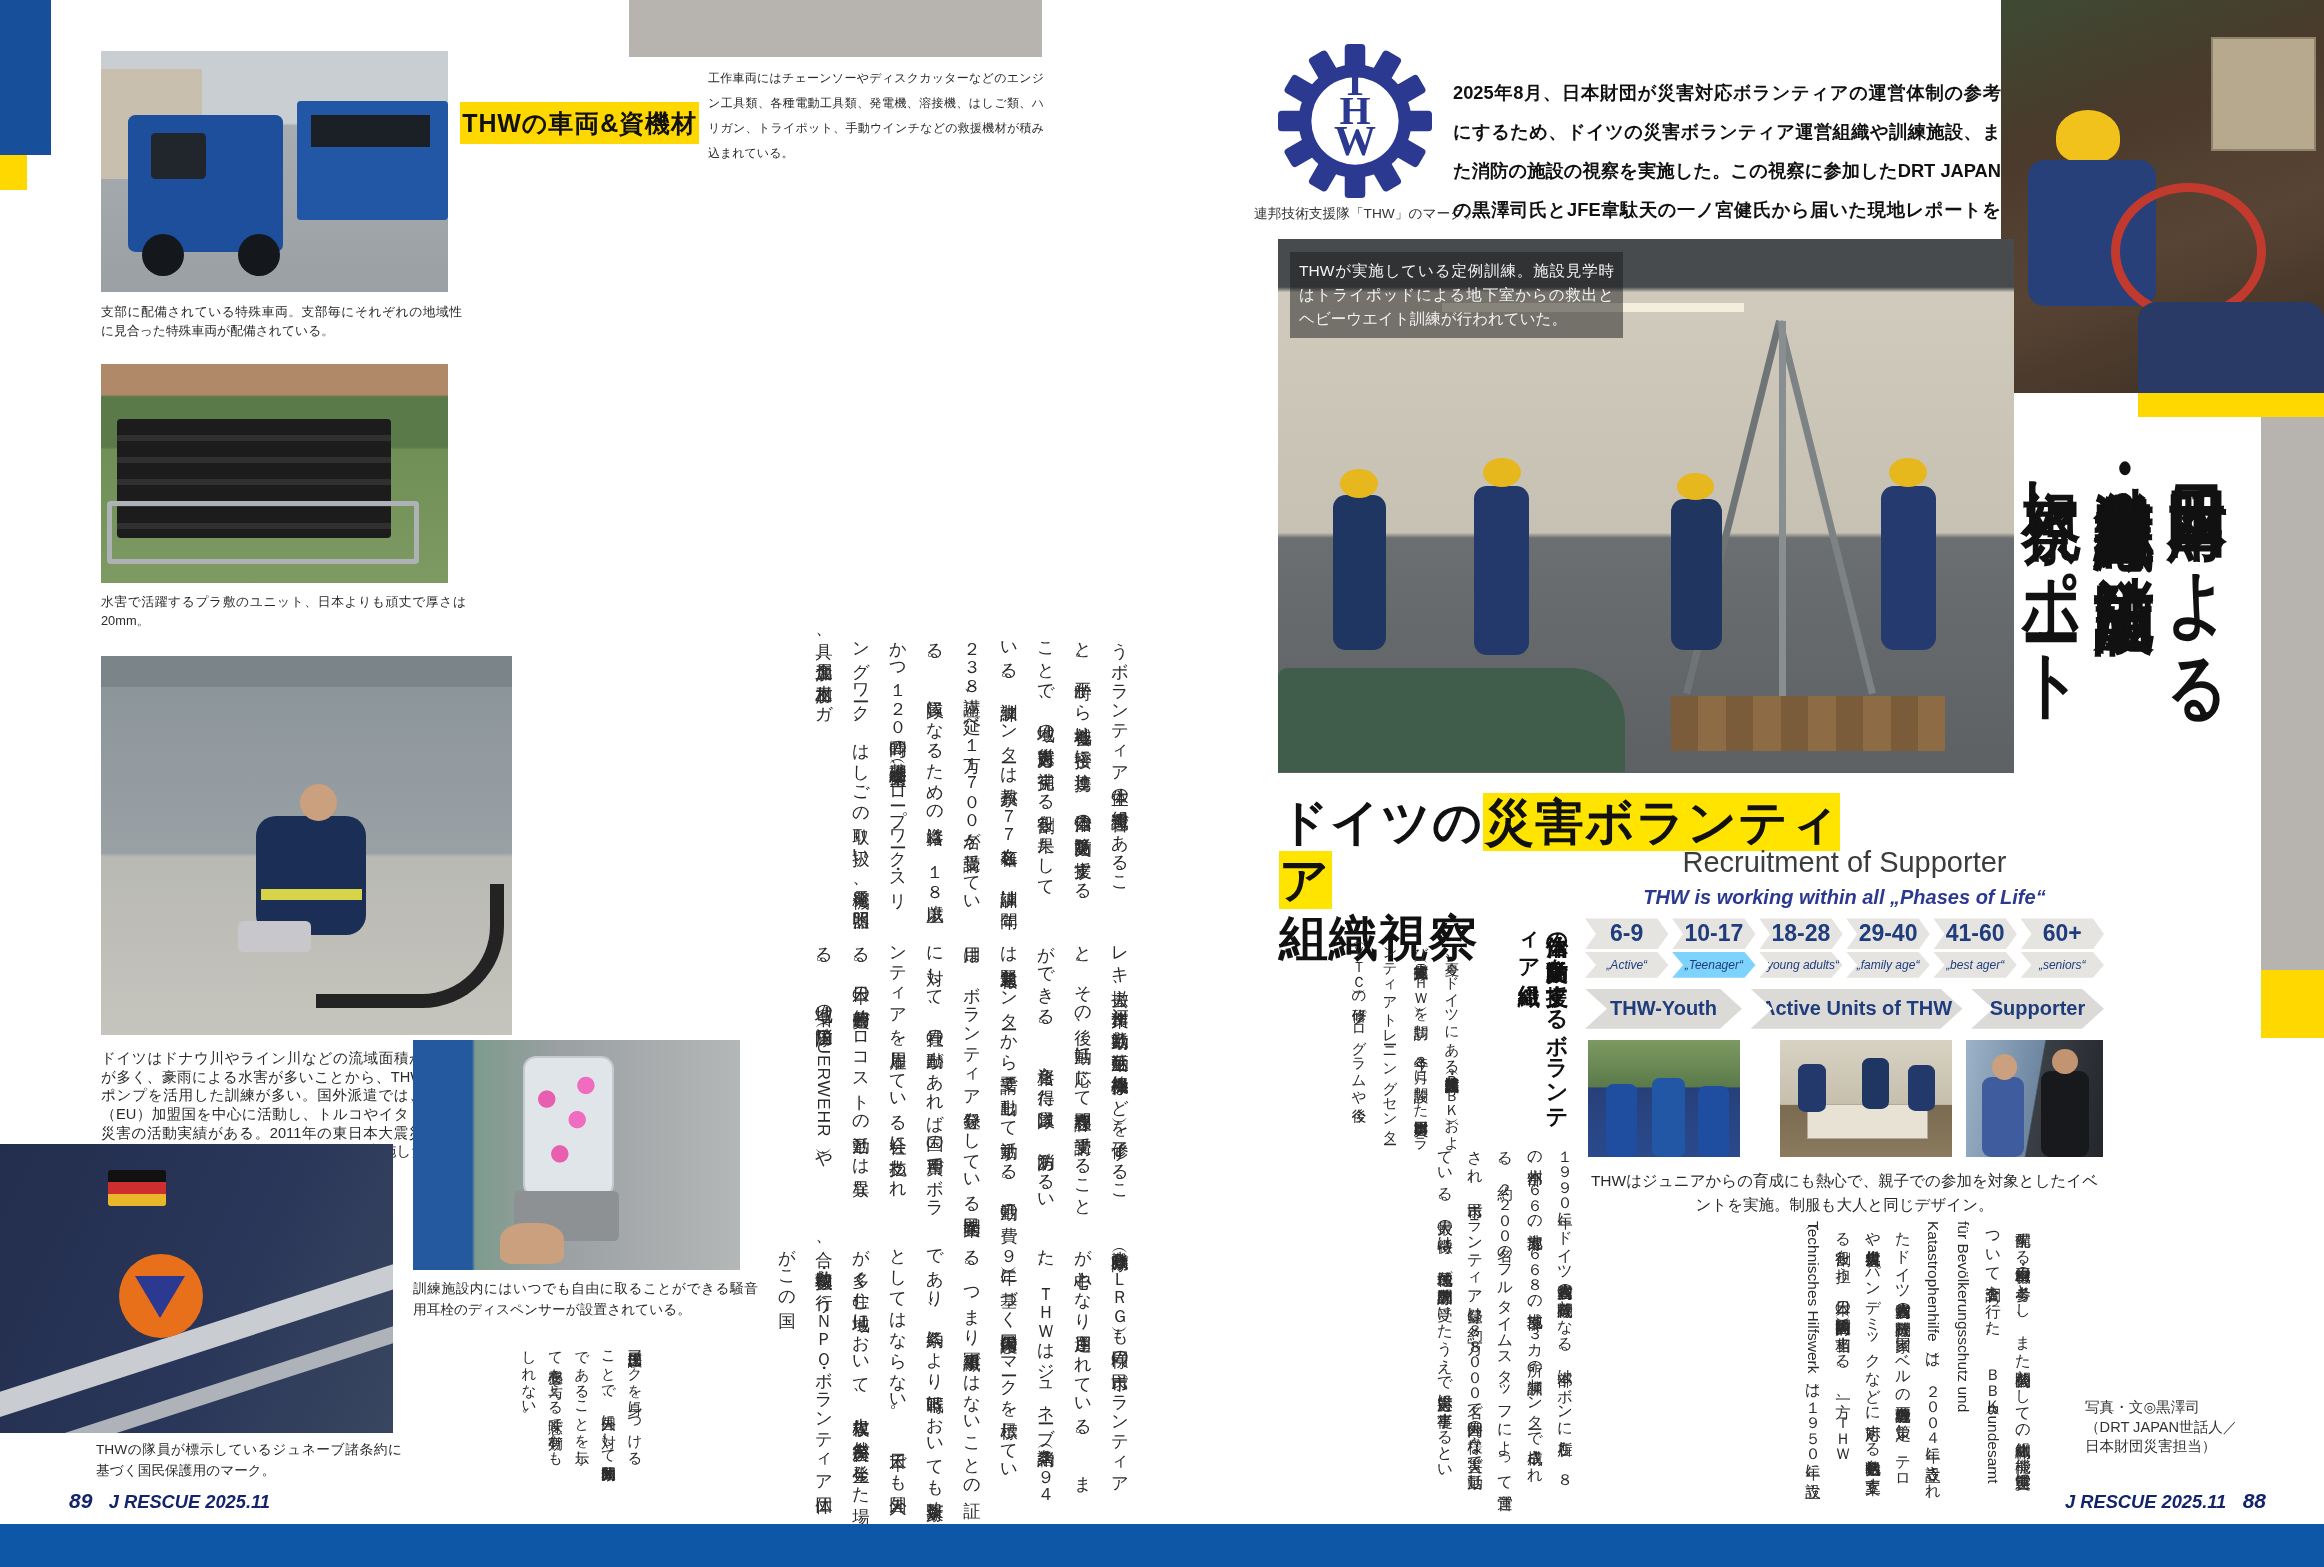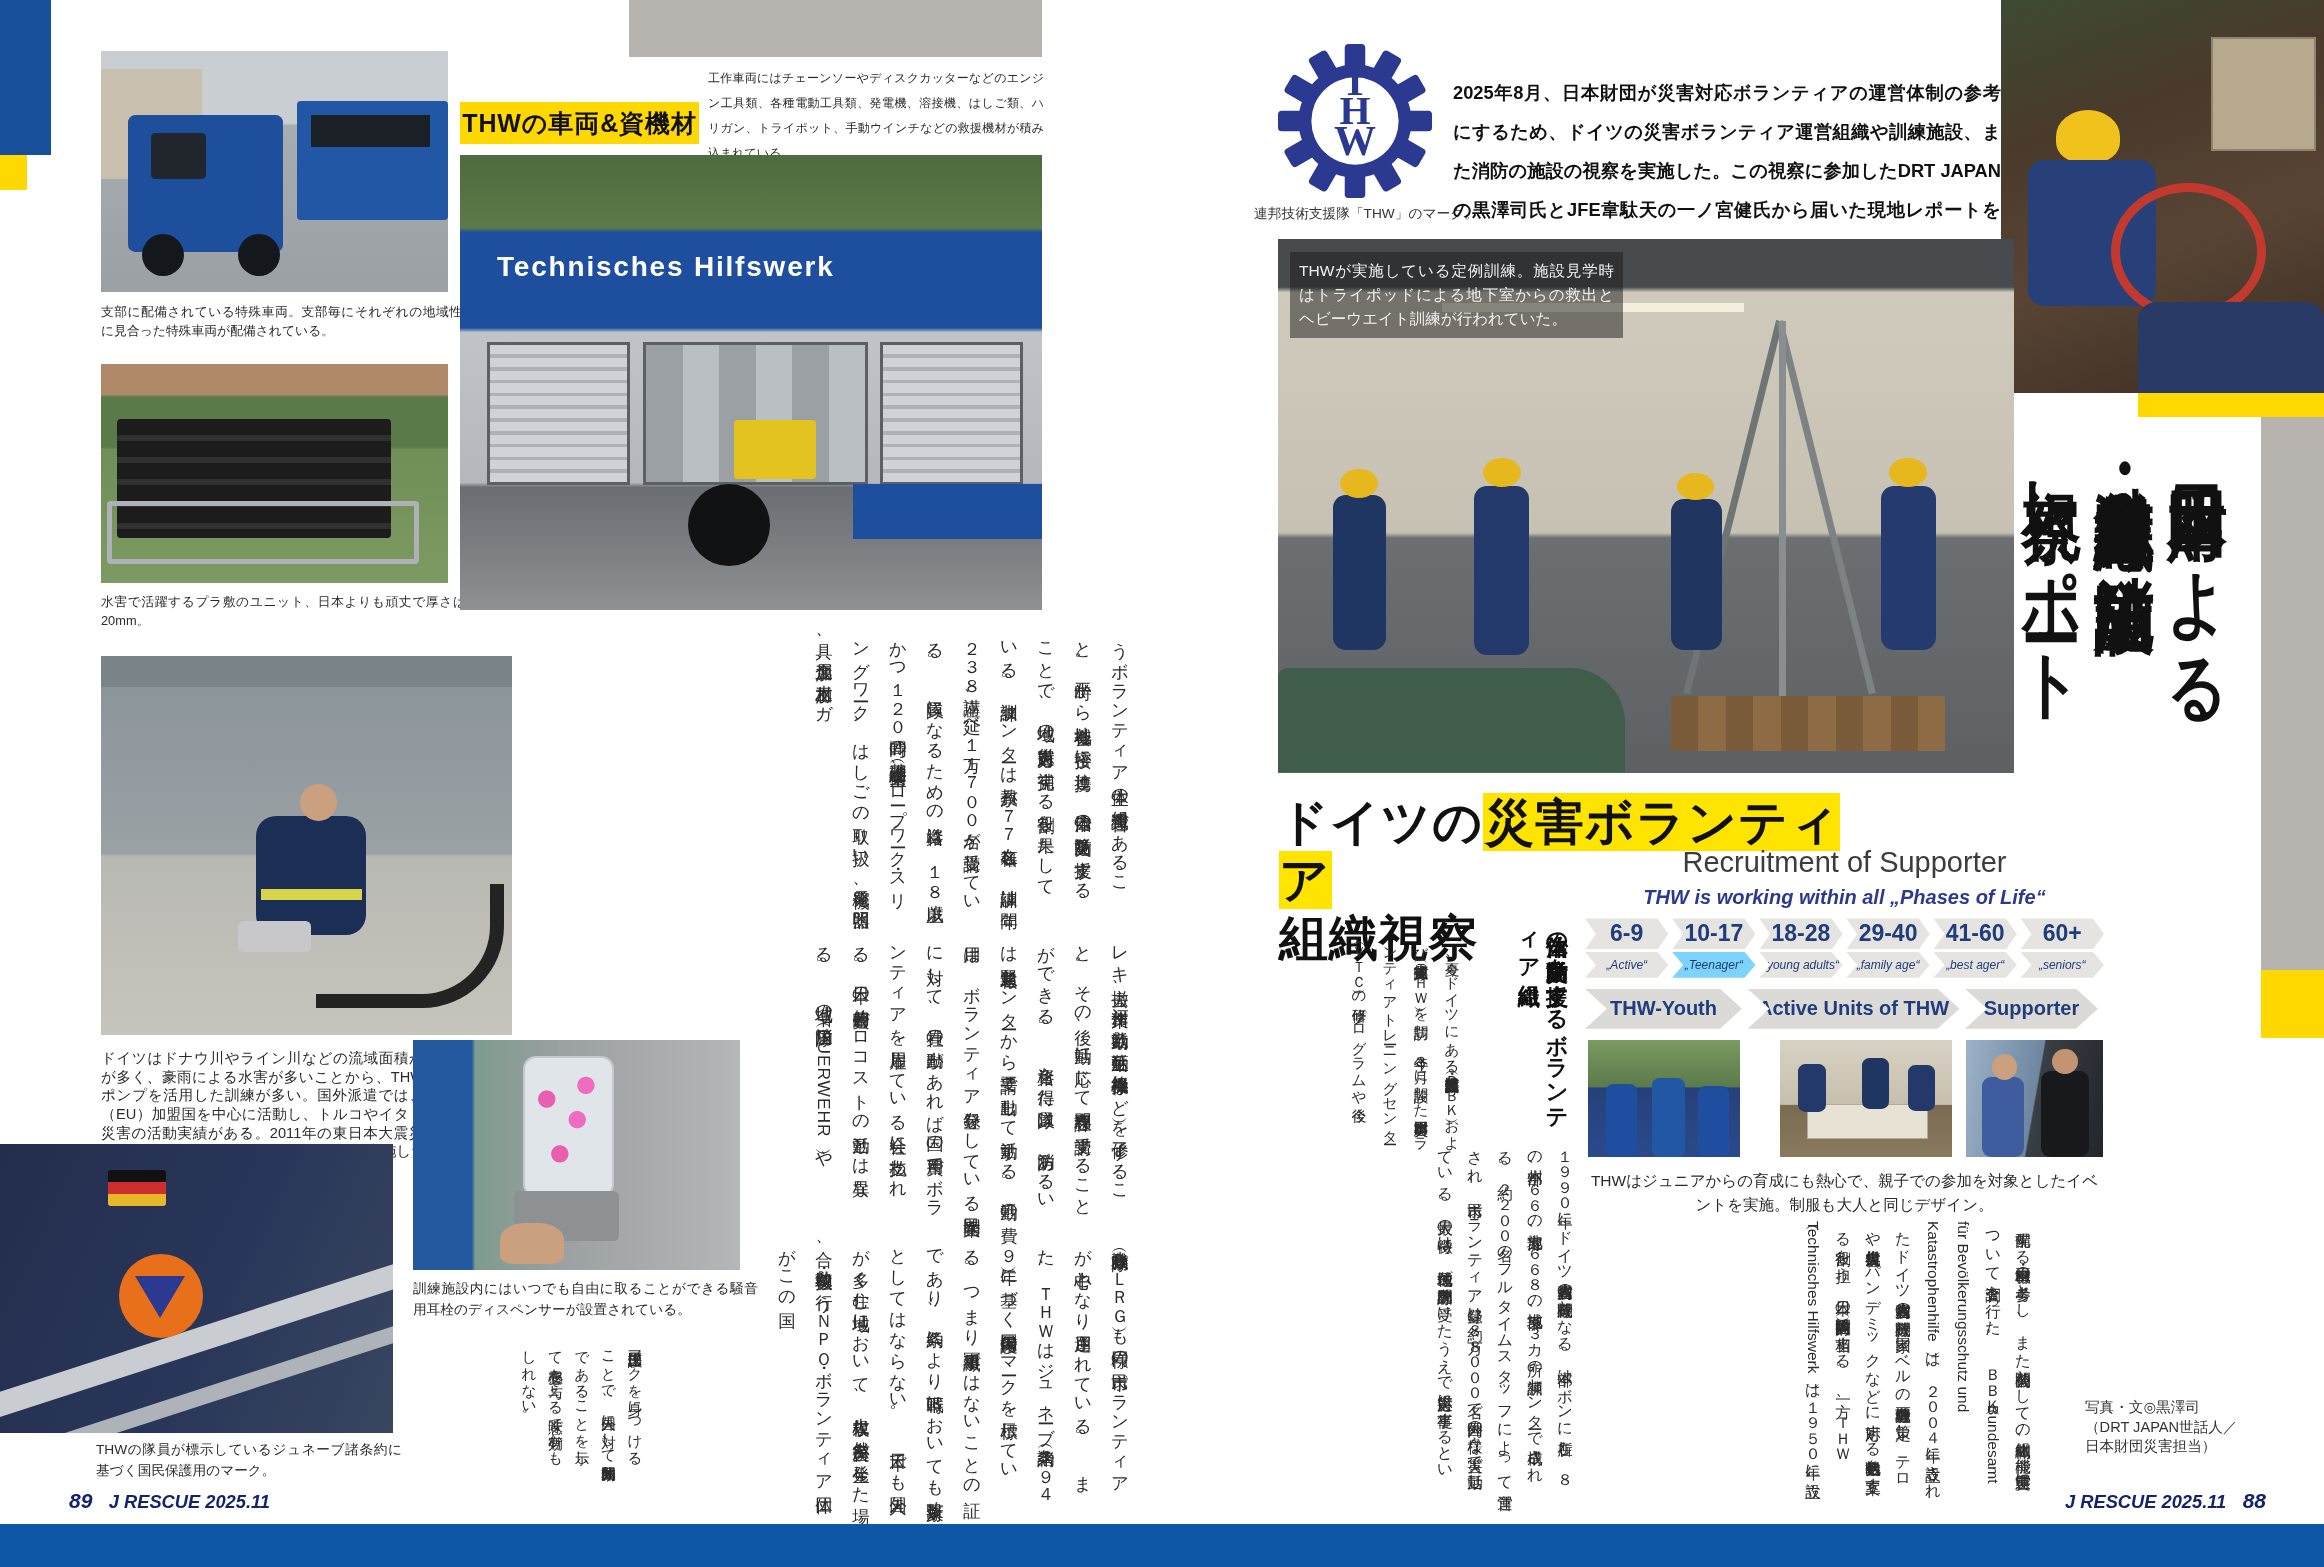--- a/index.html
+++ b/index.html
@@ -66,29 +66,20 @@
     <span class="s" style="left:-18.3px;top:245px;width:439px;height:16.4px;background:#aeb3b9;transform:rotate(-18deg);"></span>
     <span class="s" style="left:108px;top:25.6px;width:58px;height:36px;background:linear-gradient(#111 0 33%,#cf2e2e 33% 66%,#e8b82a 66% 100%);border-radius:2.7px;"></span>
     <span class="s" style="left:119px;top:110px;width:84px;height:84px;background:#e8701a;border-radius:50%;"></span>
     <span class="s" style="left:135px;top:132px;width:0;height:0;border-left:25.6px solid transparent;border-right:25.6px solid transparent;border-top:42px solid #2b3990;"></span>
   </div>
   <div class="cap" style="left:96px;top:1440px;width:306px;font-size:13.7px;">THWの隊員が標示しているジュネーブ諸条約に基づく国民保護用のマーク。</div>
 
   <div class="cap" style="left:708px;top:66px;width:336px;font-size:12px;line-height:25px;">工作車両にはチェーンソーやディスクカッターなどのエンジン工具類、各種電動工具類、発電機、溶接機、はしご類、ハリガン、トライポット、手動ウインチなどの救援機材が積み込まれている。</div>
   <div class="abs" style="left:460px;top:102px;width:239px;height:42px;background:#ffd800;display:flex;align-items:center;justify-content:center;">
     <span style="font-size:25px;font-weight:bold;color:#111;letter-spacing:0.9px;text-align:center;">THWの車両&amp;資機材</span>
-  </div>
-  <div class="ph" style="left:460px;top:155px;width:582px;height:455px;background:linear-gradient(#4e6b3f 0%,#5d7a4a 16%,#1e4e9e 17%,#1e4e9e 38%,#c0c4c8 39%,#b4b8bc 72%,#6a6e72 73%,#8d9194 100%);">
-    <span style="position:absolute;left:37px;top:96px;color:#fff;font-size:28px;font-weight:bold;letter-spacing:1.8px;">Technisches Hilfswerk</span>
-    <span class="s" style="left:27.4px;top:187px;width:137px;height:137px;background:repeating-linear-gradient(#cfd3d7 0 9.1px,#aeb2b6 9.1px 12.8px);border:3.7px solid #5a6065;"></span>
-    <span class="s" style="left:183px;top:187px;width:219px;height:137px;background:repeating-linear-gradient(90deg,#9aa0a4 0 37px,#b9bfc3 37px 73px);border:3.7px solid #5a6065;"></span>
-    <span class="s" style="left:274px;top:265px;width:82px;height:59px;background:#e3c320;border-radius:3.7px;"></span>
-    <span class="s" style="left:420px;top:187px;width:137px;height:137px;background:repeating-linear-gradient(#cfd3d7 0 9.1px,#aeb2b6 9.1px 12.8px);border:3.7px solid #5a6065;"></span>
-    <span class="s" style="left:228px;top:329px;width:82px;height:82px;background:#101214;border-radius:50%;"></span>
-    <span class="s" style="left:393px;top:329px;width:189px;height:55px;background:#1e4e9e;"></span>
   </div>
 
   <div class="vt band" style="left:658px;top:630px;width:480px;height:276px;">うボランティア主体の組織運営であること。平時から地域社会と密接に連携し、自治体の防災活動を支援することで、地域の災害対応力を補完する役割を果たしている。訓練センターは教員が７７名在籍し、訓練は年間２３８講座、延べ１万１７００名が受講している。　隊員になるための資格は、１８歳以上かつ１２０時間の基礎訓練（安全衛生、ロープワーク・スリングワーク、はしごの取り扱い、発電機、照明器具、金属加工、木材加工、ガ</div>
   <div class="vt band" style="left:658px;top:934px;width:480px;height:280px;">レキ撤去、河川作業、救助活動、蘇生活動、無線機操作など）を修了すること。その後、活動に応じて専門課程を受講することができる。　資格を得た隊員は、消防あるいは緊急通報センターから要請で出動して活動する。活動の費用は、ボランティア登録をしている民間企業に対して、社員の出動があれば国の費用でボランティアを雇用している会社に支払われる。日本の公的費用ゼロコストの活動とは異なる。　地域の消防隊（FEUERWEHR）や</div>
   <div class="vt band" style="left:658px;top:1237px;width:480px;height:267px;">水難救助隊（ＤＬＲＧ）も同様の市民ボランティアが中心となり運用されている。　また、ＴＨＷはジュネーブ諸条約（１９４９年）に基づく国民保護用のマークを標示している。つまり軍事組織ではないことの証であり、条約により戦時下においても攻撃対象としてはならない。　日本でも外国人が多く住む地域において、大規模な自然災害が発生した場合、救助・救援を行うＮＰＯ・ボランティア団体がこの国</div>
   <div class="vt" style="left:429px;top:1341px;width:219px;height:130px;font-size:14.6px;line-height:26.5px;">民保護用マークを身につけることで、外国人に対して民間救助団体であることを示して安心感を与える意味で有効かもしれない。</div>
 
   <div class="abs" style="left:69px;top:1489px;font-style:italic;font-weight:800;color:#13246e;">
     <span style="font-size:21px;margin-right:16.4px;">89</span><span style="font-size:18.3px;">J RESCUE 2025.11</span>
   </div>
@@ -211,21 +202,21 @@
       <div style="flex:1;">
         <div class="chev" style="background:#e6e4e1;height:31px;display:flex;align-items:center;justify-content:center;">
             <span class="navy" style="font-size:23px;font-weight:bold;">60+</span>
           </div>
         <div class="chev" style="background:#e6e4e1;height:25.6px;margin-top:2.7px;display:flex;align-items:center;justify-content:center;">
             <span class="navy" style="font-size:12px;font-style:italic;">„seniors“</span>
           </div>
       </div>
     </div>
 
-    <div style="display:flex;gap:5.5px;margin-top:11px;">
+    <div style="display:flex;gap:5.5px;margin-top:11px;justify-content:space-between;">
       <div class="arrow" style="width:157px;height:40px;background:#dcdad7;display:flex;align-items:center;justify-content:center;">
         <span class="navy" style="font-size:20px;font-weight:bold;">THW-Youth</span>
       </div>
       <div class="arrow" style="width:212px;height:40px;background:#dcdad7;display:flex;align-items:center;justify-content:center;">
         <span class="navy" style="font-size:20px;font-weight:bold;">Active Units of THW</span>
       </div>
       <div class="arrow" style="width:133px;height:40px;background:#dcdad7;display:flex;align-items:center;justify-content:center;">
         <span class="navy" style="font-size:20px;font-weight:bold;">Supporter</span>
       </div>
     </div>

